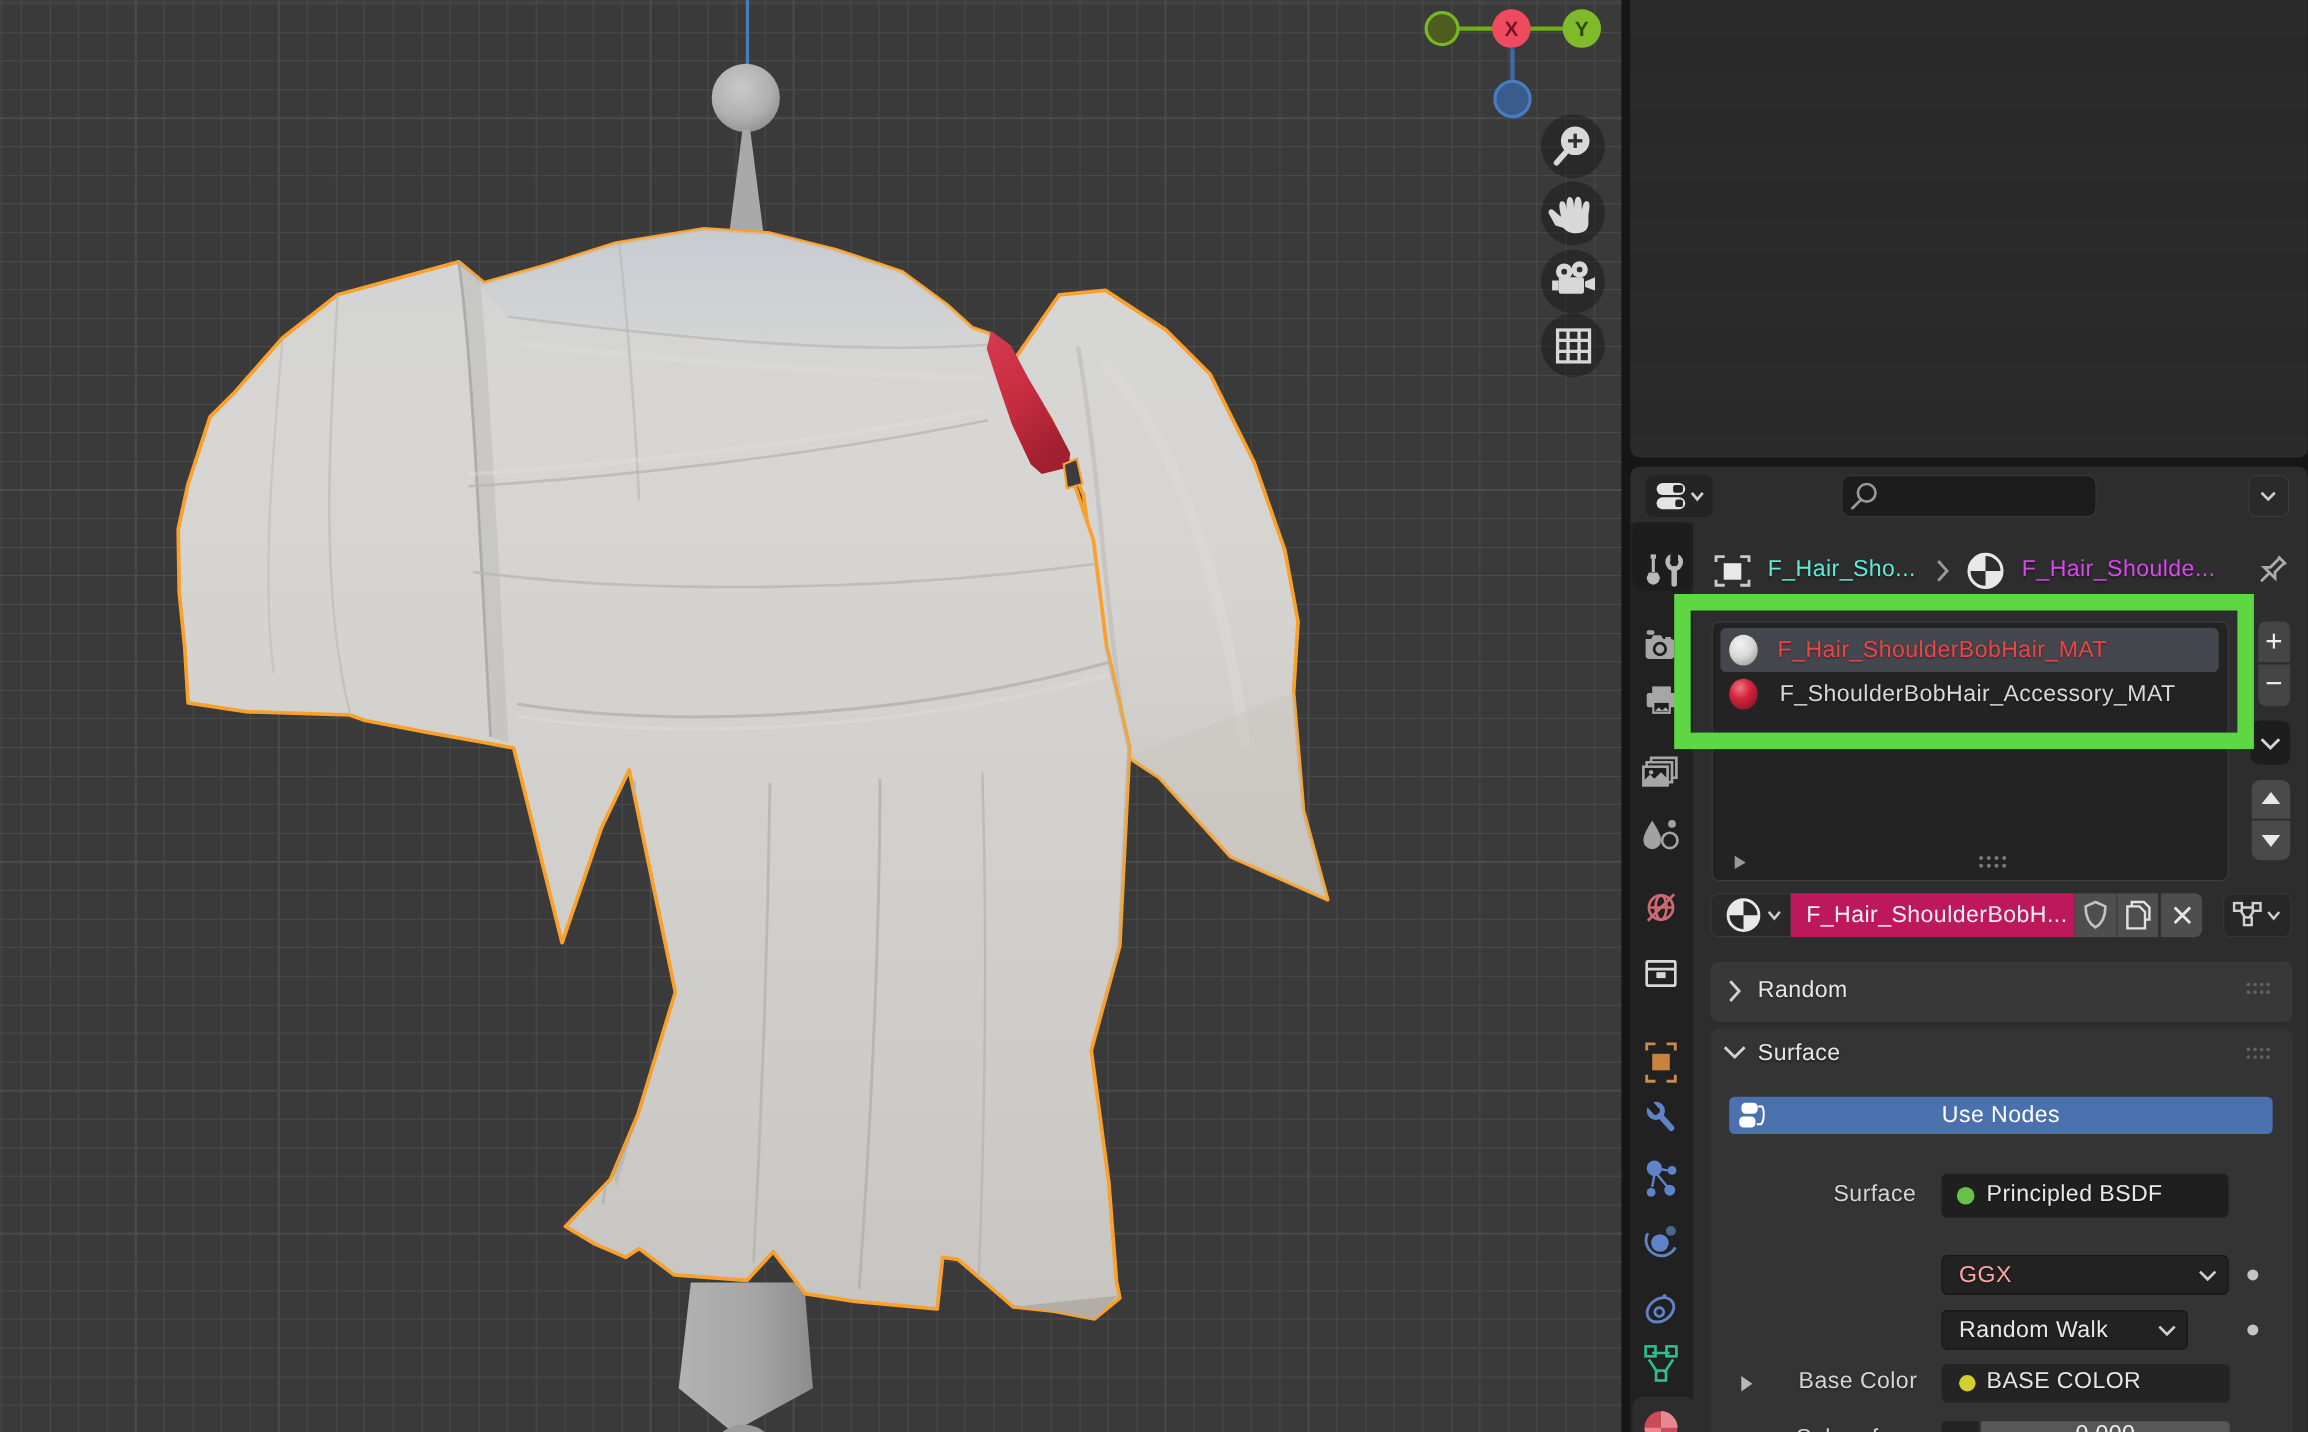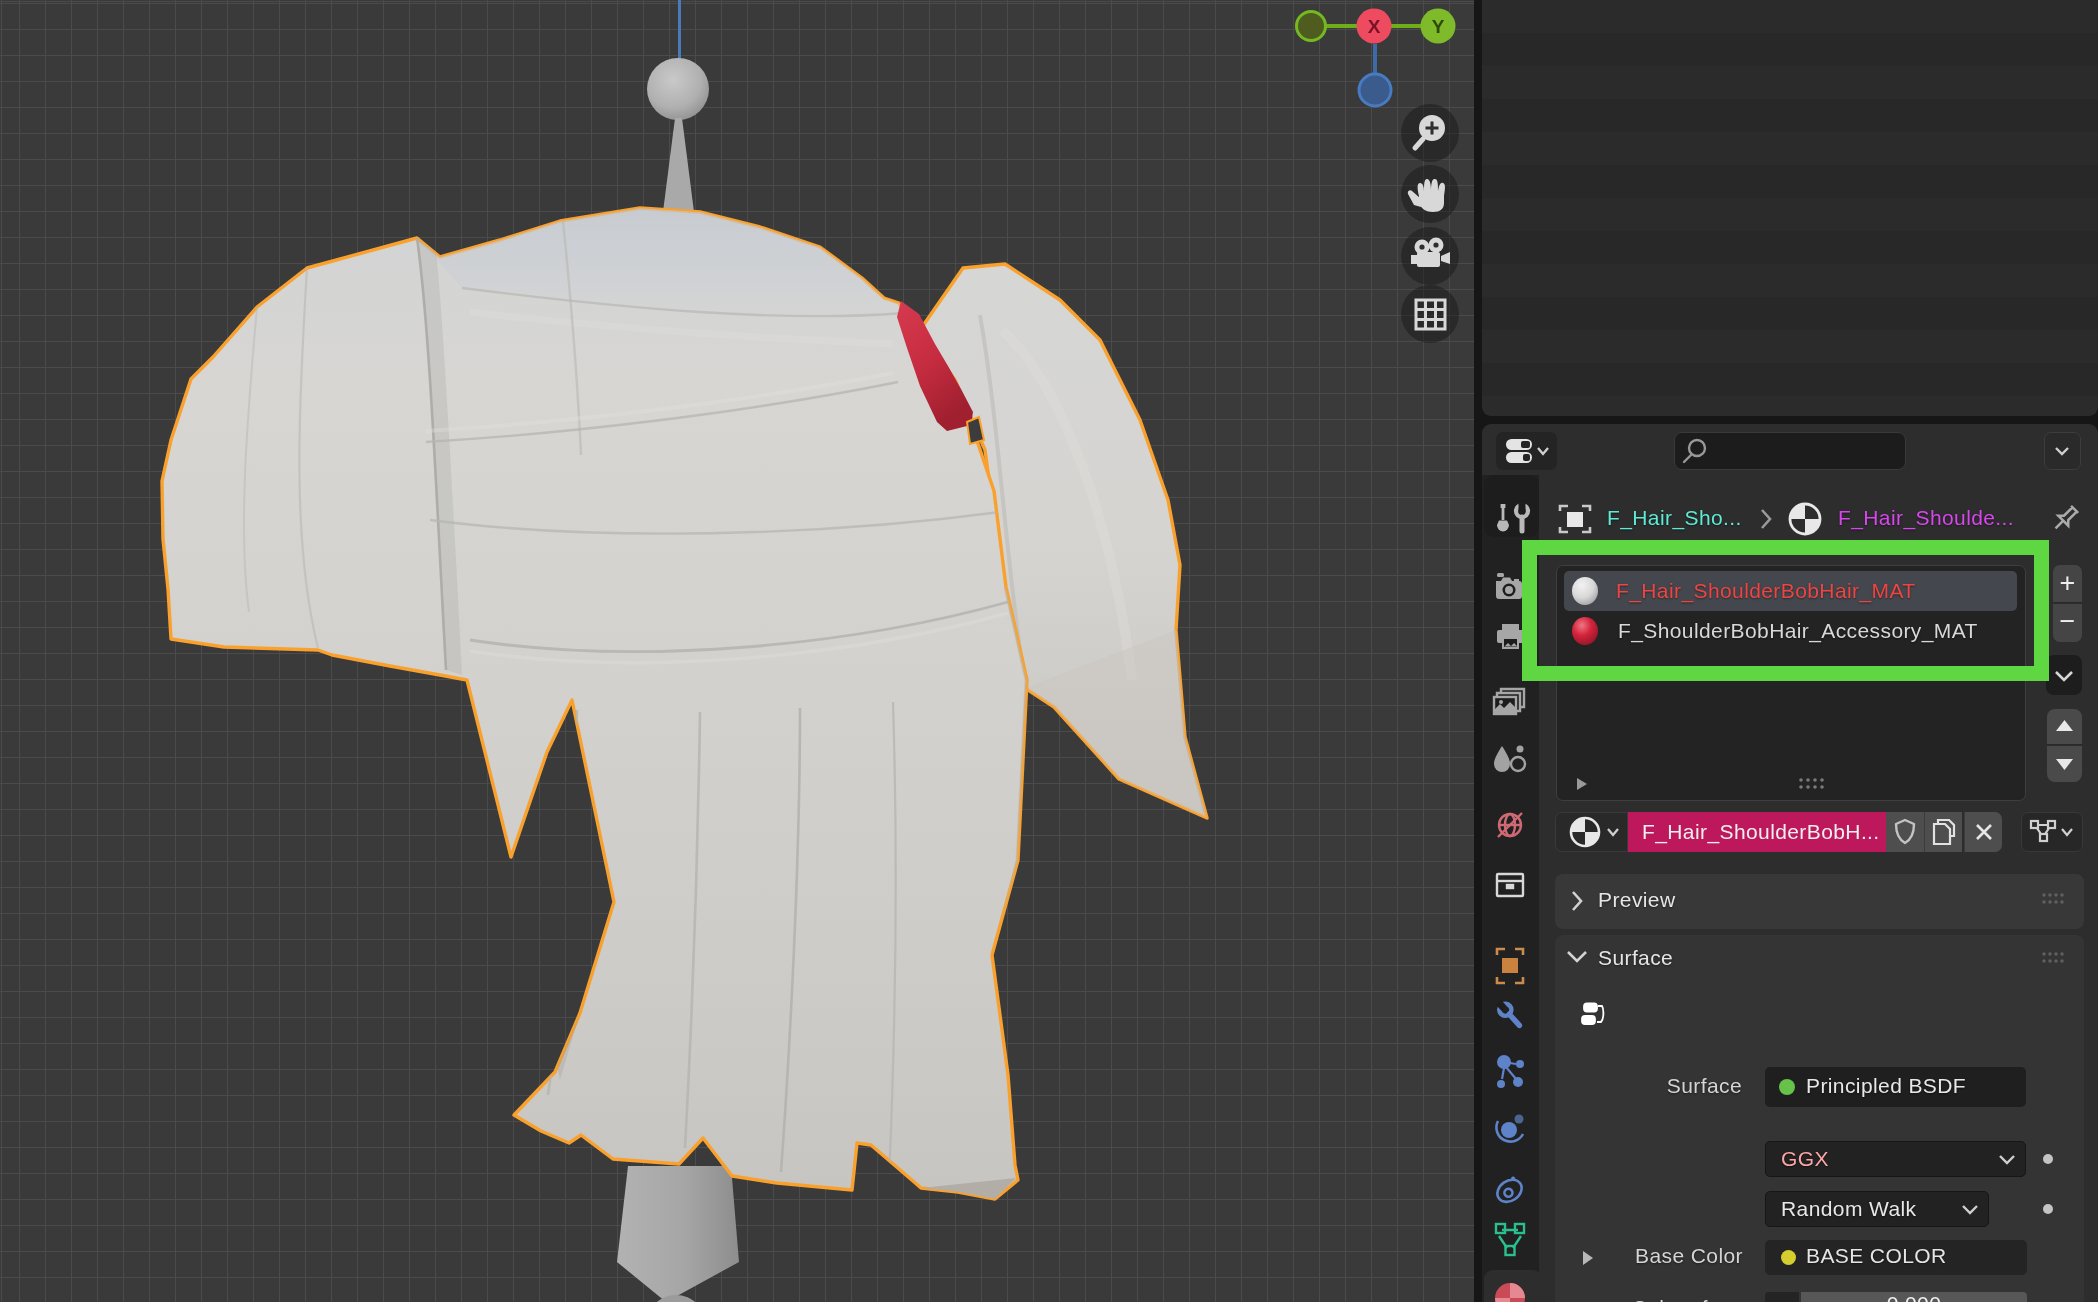--- a/index.html
+++ b/index.html
@@ -332,21 +332,21 @@
         <rect x="18" y="21" width="7" height="7" fill="#272727"></rect>
         <path d="M 40,16 L 45,22 L 50,16"></path>
       </g>
     </svg>
   </div>
 
   <div class="abs" style="left:73px;top:450px;width:529px;height:55px;background:#383838;border-radius:8px;">
     <svg width="40" height="55">
         <path d="M 18,18 L 26,27 L 18,36" stroke="#d2d2d2" stroke-width="2.6" fill="none"></path>
       </svg>
-    <div class="abs txtsh" style="left:43px;top:14px;color:#e6e6e6;">Preview</div>
+    <div class="abs txtsh" style="left:43px;top:14px;color:#e6e6e6;">Random</div>
     <svg class="abs" width="40" height="30" style="right:8px;top:14px">
       <g fill="#606060">
         <circle cx="8" cy="7" r="1.7"></circle>
           <circle cx="14" cy="7" r="1.7"></circle>
           <circle cx="20" cy="7" r="1.7"></circle>
           <circle cx="26" cy="7" r="1.7"></circle>
         <circle cx="8" cy="14" r="1.7"></circle>
           <circle cx="14" cy="14" r="1.7"></circle>
           <circle cx="20" cy="14" r="1.7"></circle>
           <circle cx="26" cy="14" r="1.7"></circle>
@@ -365,20 +365,21 @@
           <circle cx="14" cy="7" r="1.7"></circle>
           <circle cx="20" cy="7" r="1.7"></circle>
           <circle cx="26" cy="7" r="1.7"></circle>
         <circle cx="8" cy="14" r="1.7"></circle>
           <circle cx="14" cy="14" r="1.7"></circle>
           <circle cx="20" cy="14" r="1.7"></circle>
           <circle cx="26" cy="14" r="1.7"></circle>
       </g>
     </svg>
     
+    <div class="abs" style="left:17px;top:62px;width:494px;height:34px;background:#4a70ad;border-radius:5px;color:#fff;text-align:center;line-height:34px;">Use Nodes</div>
     <svg class="abs" width="40" height="34" style="left:21px;top:62px">
       <g stroke="#fff" stroke-width="1.8" fill="none">
         <rect x="8" y="6.5" width="13" height="8" rx="3" fill="#fff"></rect>
         <rect x="6" y="19" width="13" height="8" rx="3" fill="#fff"></rect>
         <path d="M 22,9 L 26,9 C 28,12 28,22 25,25 L 21,25"></path>
       </g>
     </svg>
     
     <div class="abs txtsh" style="left:0;top:139px;width:187px;text-align:right;color:#d5d5d5;">Surface</div>
     <div class="abs" style="left:210px;top:132px;width:261px;height:40px;background:#1f1f1f;border-radius:5px;">

